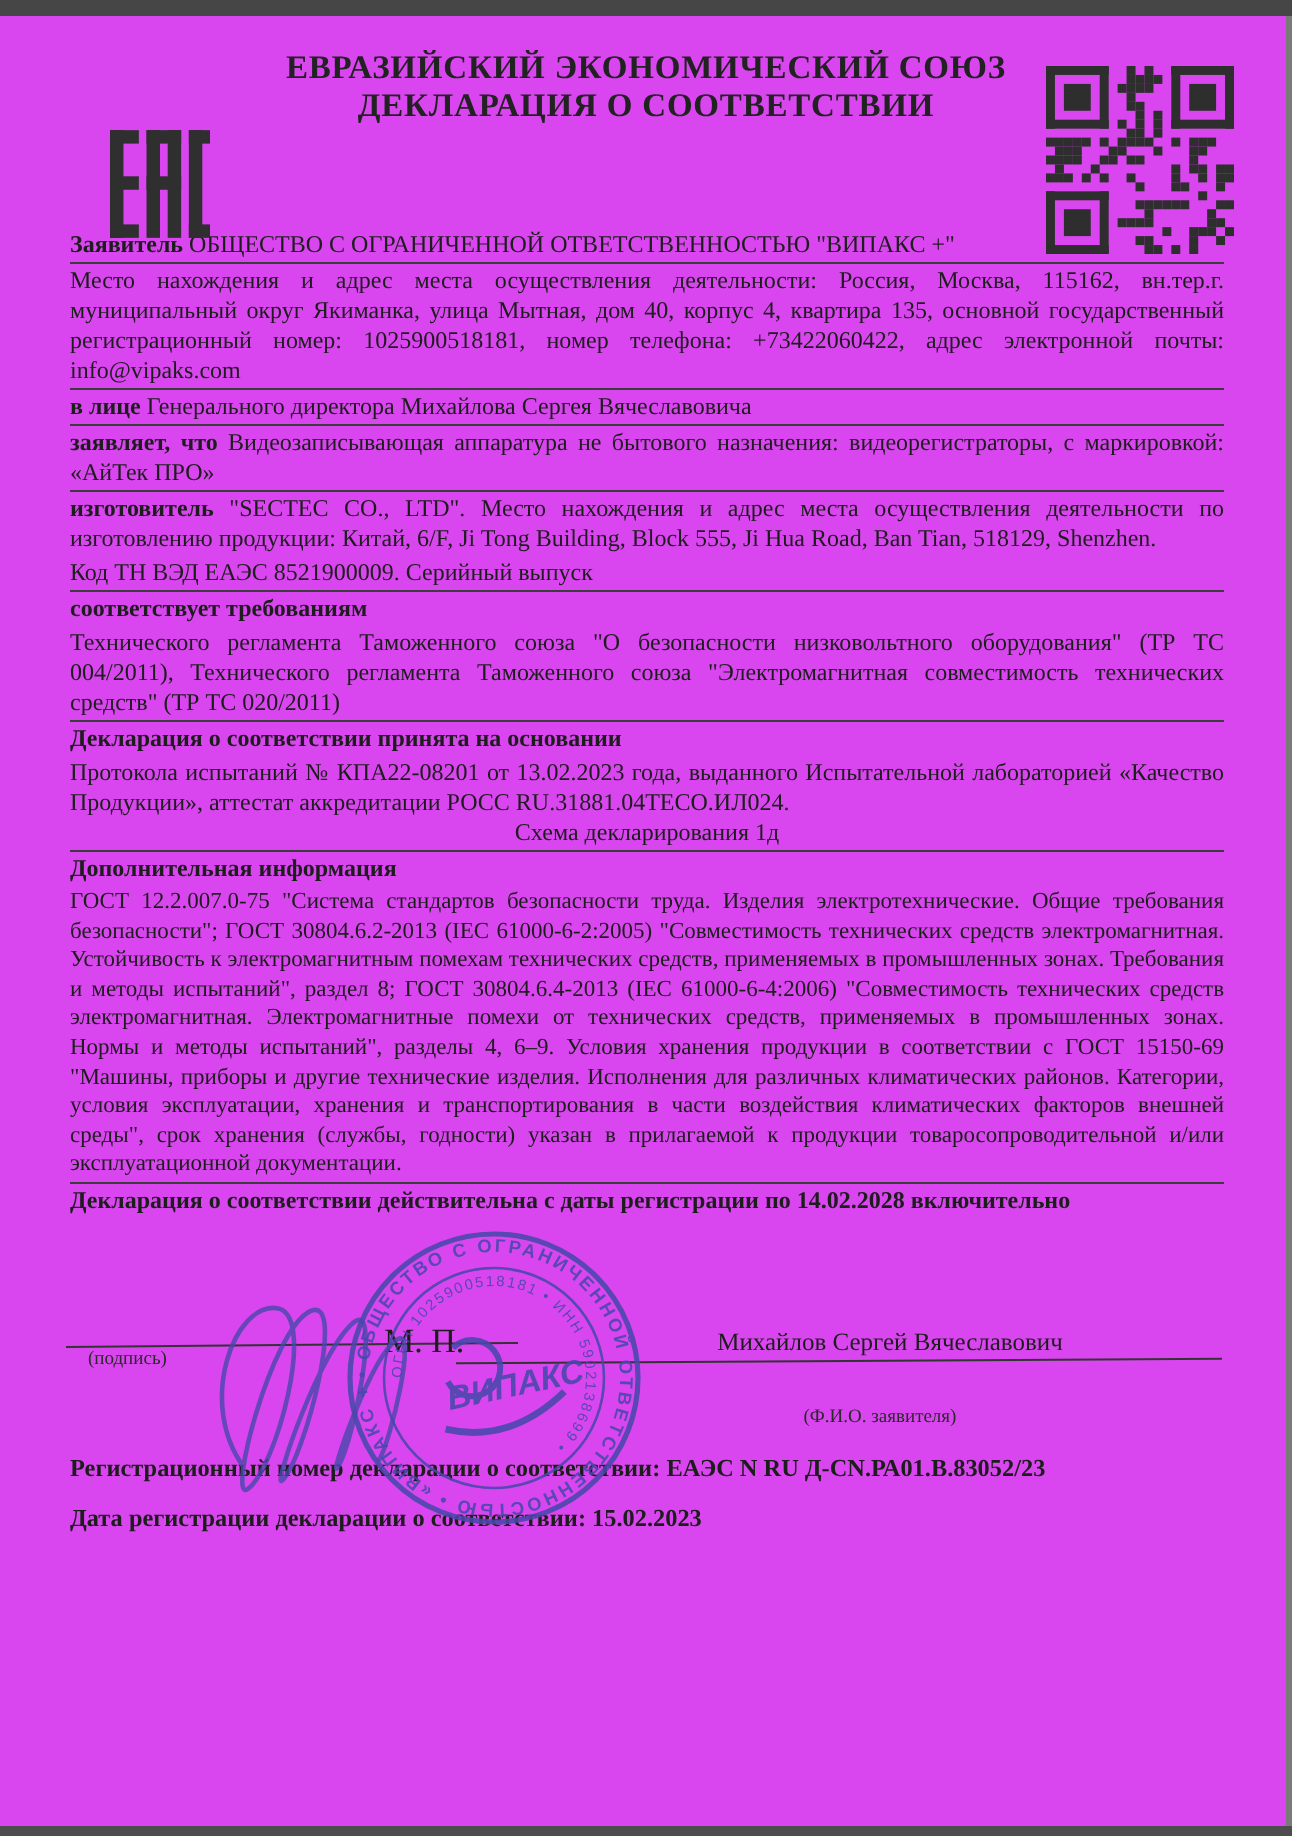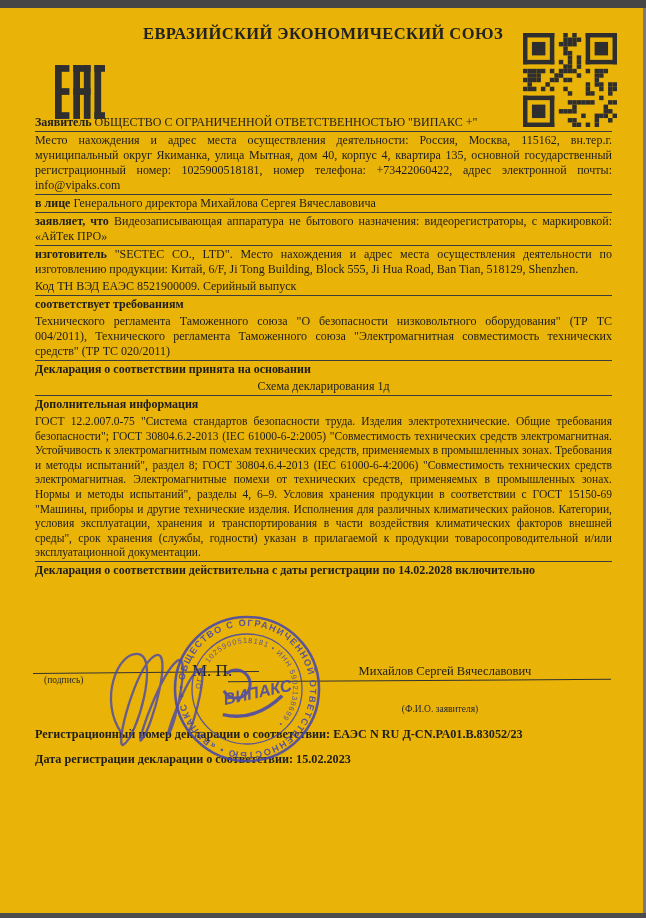--- a/index.html
+++ b/index.html
@@ -1,18 +1,18 @@
 <!DOCTYPE html>
 <html lang="ru" style="--stamp: #4848ab;"><head>
 <meta charset="utf-8">
 <style>
   html,body{margin:0;padding:0;background:#e8e8e8;}
   .page{
     position:relative;width:646px;height:918px;margin:0 auto;
-    background:#eab308;overflow:hidden;
+    background:#d946ef;overflow:hidden;
     font-family:"Liberation Serif","DejaVu Serif",serif;
     color:#1d1d1d;
   }
   
   .edge{position:absolute;background:#464646;}
   .edge-top{left:0;top:0;width:646px;height:8px;}
   .edge-bottom{left:0;bottom:0;width:646px;height:5px;background:#4d4d4d;}
   .edge-right{right:0;top:8px;bottom:5px;width:3px;background:#7a7a7a;}
 
   
@@ -57,20 +57,21 @@
 <body>
 
 <div class="page">
   <div class="edge edge-top"></div>
   <div class="edge edge-bottom"></div>
   <div class="edge edge-right"></div>
 
   <div class="hdr">
     <div class="titles">
       <div>ЕВРАЗИЙСКИЙ ЭКОНОМИЧЕСКИЙ СОЮЗ</div>
+      <div>ДЕКЛАРАЦИЯ О СООТВЕТСТВИИ</div>
     </div>
     <svg class="eac" width="50" height="56" viewBox="0 0 52 56" aria-label="EAC">
       <g fill="#2f2f2f">
         <rect x="0" y="0" width="7" height="56"></rect>
           <rect x="0" y="0" width="15" height="7"></rect>
         <rect x="0" y="24" width="15" height="7"></rect>
           <rect x="0" y="49" width="15" height="7"></rect>
         <rect x="19" y="0" width="7" height="56"></rect>
           <rect x="30" y="0" width="7" height="56"></rect>
         <rect x="19" y="0" width="18" height="7"></rect>
@@ -206,20 +207,21 @@
     <div class="sec"><b class="lead">Заявитель</b> <span>ОБЩЕСТВО С ОГРАНИЧЕННОЙ ОТВЕТСТВЕННОСТЬЮ "ВИПАКС +"</span></div>
     <div class="sec"><span>Место нахождения и адрес места осуществления деятельности: Россия, Москва, 115162, вн.тер.г. муниципальный округ Якиманка, улица Мытная, дом 40, корпус 4, квартира 135, основной государственный регистрационный номер: 1025900518181, номер телефона: +73422060422, адрес электронной почты: info@vipaks.com</span></div>
     <div class="sec"><b class="lead">в лице</b> <span>Генерального директора Михайлова Сергея Вячеславовича</span></div>
     <div class="sec"><b class="lead">заявляет, что</b> <span>Видеозаписывающая аппаратура не бытового назначения: видеорегистраторы, с маркировкой: «АйТек ПРО»</span></div>
     <div class="sec norule"><b class="lead">изготовитель</b> <span>"SECTEC CO., LTD". Место нахождения и адрес места осуществления деятельности по изготовлению продукции: Китай, 6/F, Ji Tong Building, Block 555, Ji Hua Road, Ban Tian, 518129, Shenzhen.</span></div>
     <div class="sec"><span>Код ТН ВЭД ЕАЭС 8521900009. Серийный выпуск</span></div>
     <div class="sec norule h">соответствует требованиям</div>
     <div class="sec"><span>Технического регламента Таможенного союза "О безопасности низковольтного оборудования" (ТР ТС 004/2011), Технического регламента Таможенного союза "Электромагнитная совместимость технических средств" (ТР ТС 020/2011)</span></div>
     <div class="sec norule h">Декларация о соответствии принята на основании</div>
     <div class="sec">
+      <div>Протокола испытаний № КПА22-08201 от 13.02.2023 года, выданного Испытательной лабораторией «Качество Продукции», аттестат аккредитации РОСС RU.31881.04ТЕСО.ИЛ024.</div>
       <div style="text-align:center">Схема декларирования 1д</div>
     </div>
     <div class="sec norule h">Дополнительная информация</div>
     <div class="sec gost"><span>ГОСТ 12.2.007.0-75 "Система стандартов безопасности труда. Изделия электротехнические. Общие требования безопасности"; ГОСТ 30804.6.2-2013 (IEC 61000-6-2:2005) "Совместимость технических средств электромагнитная. Устойчивость к электромагнитным помехам технических средств, применяемых в промышленных зонах. Требования и методы испытаний", раздел 8; ГОСТ 30804.6.4-2013 (IEC 61000-6-4:2006) "Совместимость технических средств электромагнитная. Электромагнитные помехи от технических средств, применяемых в промышленных зонах. Нормы и методы испытаний", разделы 4, 6–9. Условия хранения продукции в соответствии с ГОСТ 15150-69 "Машины, приборы и другие технические изделия. Исполнения для различных климатических районов. Категории, условия эксплуатации, хранения и транспортирования в части воздействия климатических факторов внешней среды", срок хранения (службы, годности) указан в прилагаемой к продукции товаросопроводительной и/или эксплуатационной документации.</span></div>
     <div class="sec norule h">Декларация о соответствии действительна с даты регистрации по 14.02.2028 включительно</div>
   </div>
 
   <div class="sigline sl-left"></div>
   <div class="cap cap-sign">(подпись)</div>
   <div class="mp">М. П.</div>

